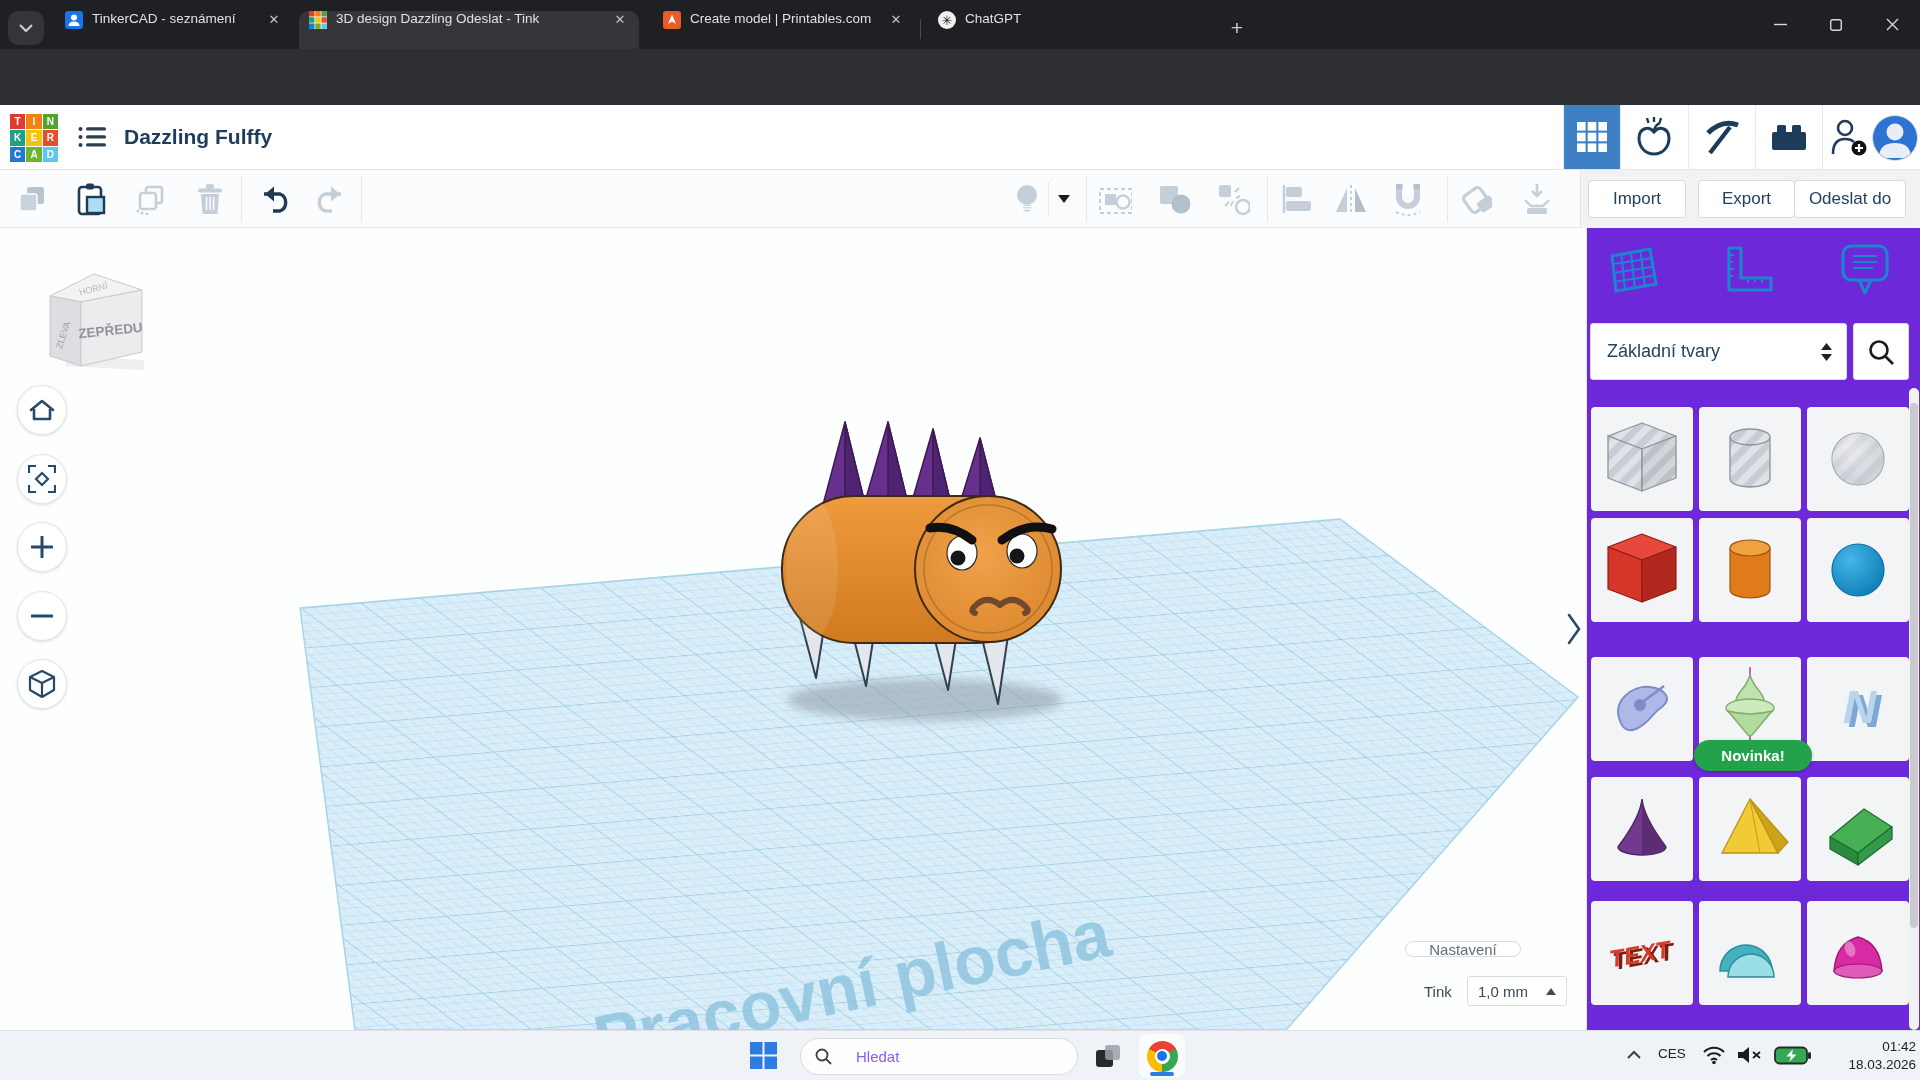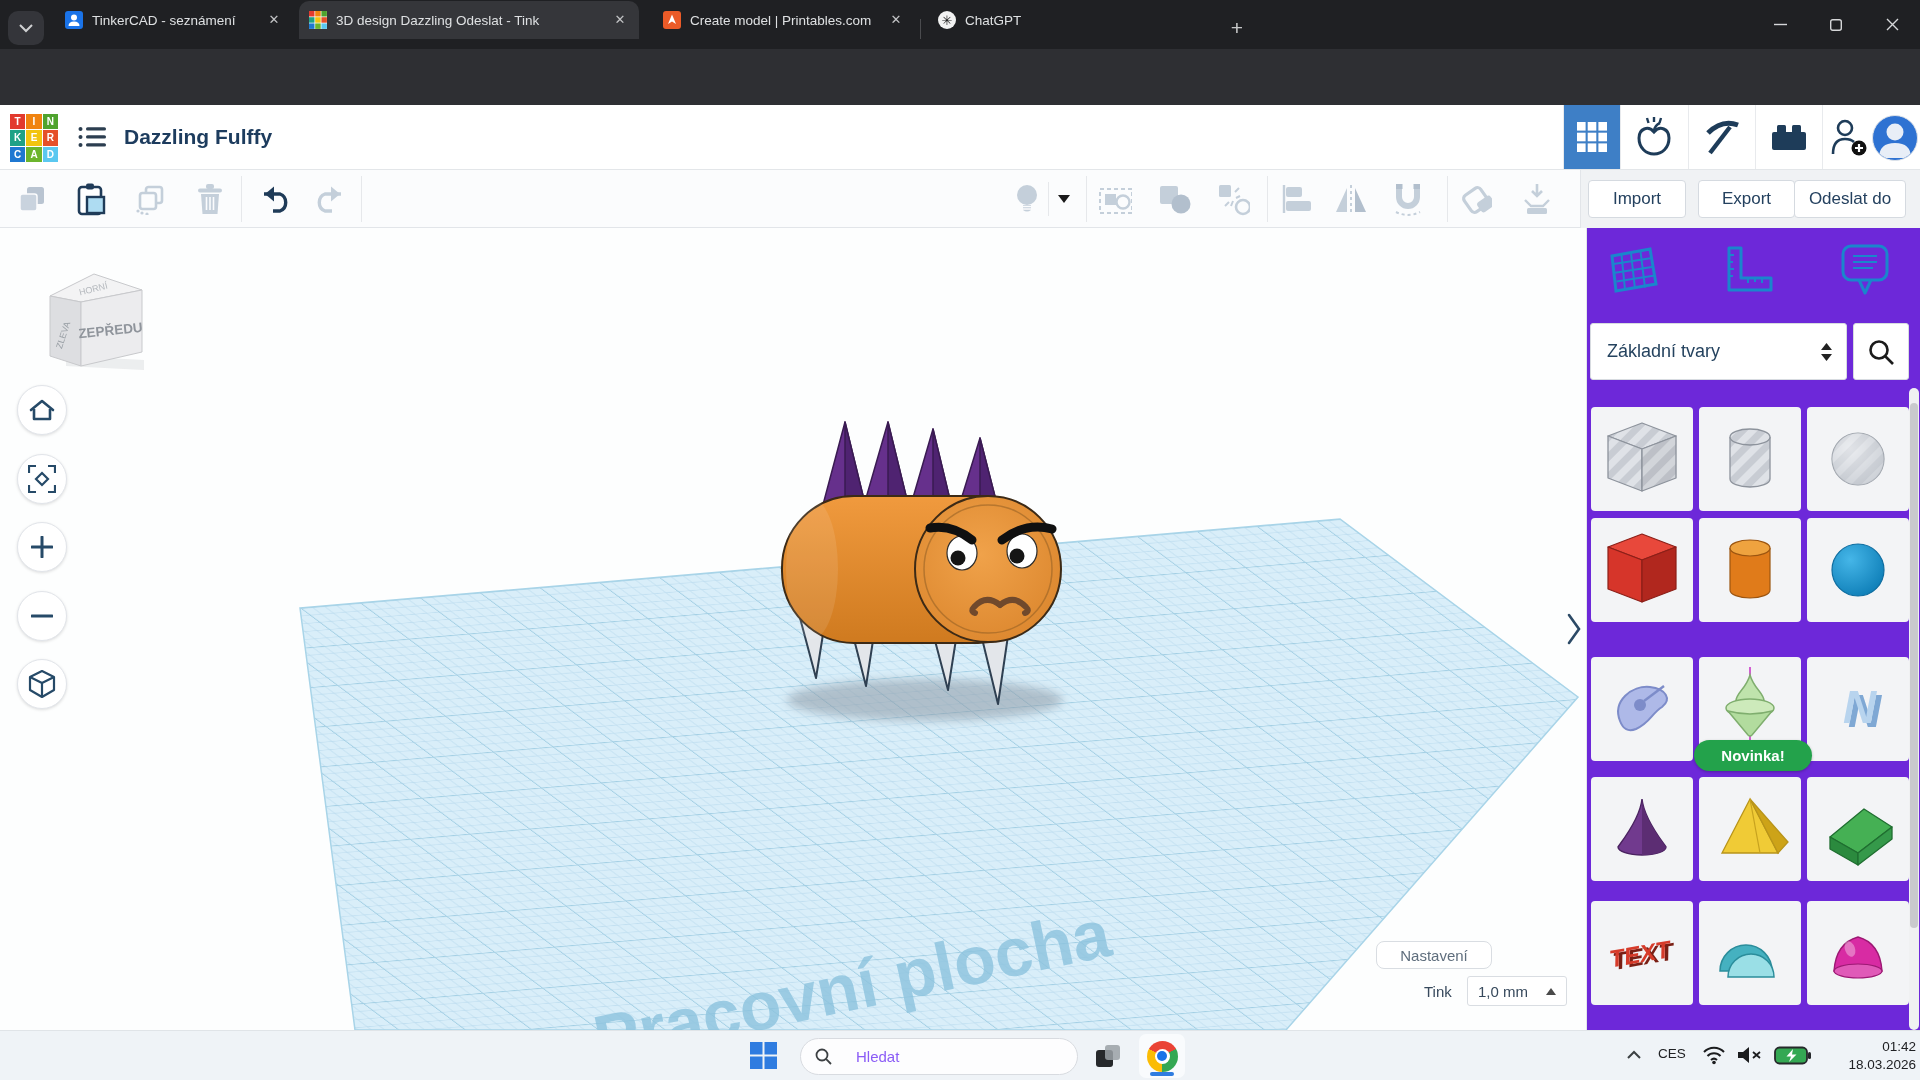--- a/index.html
+++ b/index.html
@@ -3,21 +3,21 @@
 <meta charset="utf-8">
 <style>
 *{margin:0;padding:0;box-sizing:border-box}
 body{font-family:"Liberation Sans",sans-serif}
 #screen{position:relative;width:1920px;height:1080px;background:#fff;overflow:hidden}
 .ab{position:absolute}
 svg{display:block}
 
 #tabbar{position:absolute;left:0;top:0;width:1920px;height:49px;background:#1f2023}
 .tabsearch{position:absolute;left:8px;top:11px;width:36px;height:34px;border-radius:10px;background:#34353a;display:flex;align-items:center;justify-content:center}
-.tab{position:absolute;top:1px;height:38px;display:flex;align-items:center;padding:0 10px;border-radius:10px 10px 0 0;color:#dee0e2;font-size:13.5px}
+.tab{position:absolute;top:11px;height:38px;display:flex;padding:0 10px;border-radius:10px 10px 0 0;color:#dee0e2;font-size:13.5px}
 .tab .fav{width:18px;height:18px;margin-right:9px;flex:0 0 auto}
 .tab .ttl{white-space:nowrap;overflow:hidden;text-overflow:ellipsis;flex:1}
 .tab .cls{margin-left:8px;color:#c2c3c5;font-size:13px;width:18px;height:18px;line-height:18px;text-align:center;border-radius:50%;flex:0 0 auto}
 .tab.active{background:#35363a}
 .tabsep{position:absolute;top:19px;width:1px;height:20px;background:#4a4b4e}
 .winctl{position:absolute;top:0;height:49px;width:56px;display:flex;align-items:center;justify-content:center}
 .newtab{position:absolute;top:14px;width:30px;height:30px;color:#c6c7c8;font-size:21px;text-align:center;line-height:28px;border-radius:50%}
 
 #navbar{position:absolute;left:0;top:49px;width:1920px;height:56px;background:#2e2f33}
 .navico{position:absolute;top:63px;width:32px;height:32px;display:flex;align-items:center;justify-content:center;border-radius:50%}
@@ -35,21 +35,21 @@
 
 #edittoolbar{position:absolute;left:0;top:170px;width:1920px;height:58px;background:#fbfcfd;border-bottom:1px solid #e2e5e9}
 .etsep{position:absolute;top:6px;width:1px;height:46px;background:#e6e8eb}
 .eticon{position:absolute;top:13px;width:34px;height:32px;display:flex;align-items:center;justify-content:center}
 #et-right{position:absolute;left:1580px;top:0;width:340px;height:58px;background:#f0f2f4;border-left:1px solid #e2e5e9}
 .tcbtn{position:absolute;top:10px;height:38px;background:#fff;border:1px solid #d5dae0;border-radius:4px;color:#24415f;font-size:17px;display:flex;align-items:center;justify-content:center}
 
 #viewport{position:absolute;left:0;top:228px;width:1586px;height:802px;background:#fdfefe;overflow:hidden}
 .navcircle{position:absolute;left:17px;width:50px;height:50px;border-radius:50%;background:#fff;border:1px solid #e2e5ea;box-shadow:0 1px 3px rgba(0,0,0,.13);display:flex;align-items:center;justify-content:center}
 #viewcube{position:absolute;left:36px;top:28px;width:120px;height:128px}
-#settingsbtn{position:absolute;left:1376px;top:713px;width:116px;height:28px;background:#fff;border:1px solid #d9dde2;border-radius:8px;color:#5f6e7d;font-size:15px;display:flex;align-items:center;justify-content:center}
+#settingsbtn{position:absolute;left:1405px;top:713px;width:116px;height:16px;background:#fff;border:1px solid #d9dde2;border-radius:8px;color:#5f6e7d;font-size:15px;display:flex;align-items:center;justify-content:center}
 #kroklabel{position:absolute;left:1424px;top:755px;font-size:15px;color:#37495c}
 #stepdrop{position:absolute;left:1467px;top:748px;width:100px;height:30px;background:#fff;border:1px solid #d9dde2;border-radius:3px;color:#37495c;font-size:15px;display:flex;align-items:center;padding:0 10px;justify-content:space-between}
 #collapse{position:absolute;left:1566px;top:384px}
 
 #shapespanel{position:absolute;left:1586px;top:228px;width:334px;height:802px;background:#6d28d9;border-left:1px solid #e4e7ea}
 .ptool{position:absolute;top:14px;width:56px;height:56px;display:flex;align-items:center;justify-content:center}
 #catselect{position:absolute;left:3px;top:95px;width:257px;height:57px;background:#fff;border:1px solid #d7dbe0;border-radius:3px;display:flex;align-items:center;justify-content:space-between;padding:0 14px 0 16px;color:#25435f;font-size:18px}
 #searchbtn{position:absolute;left:266px;top:95px;width:56px;height:57px;background:#fff;border:1px solid #d7dbe0;border-radius:3px;display:flex;align-items:center;justify-content:center}
 .tile{position:absolute;width:102px;height:104px;background:#f3f4f6;border-radius:4px;display:flex;align-items:center;justify-content:center}
 #novinka{position:absolute;left:107px;top:512px;width:118px;height:31px;background:#23a24b;border-radius:16px;color:#fff;font-size:15px;font-weight:bold;display:flex;align-items:center;justify-content:center;box-shadow:0 1px 3px rgba(0,0,0,.25)}

